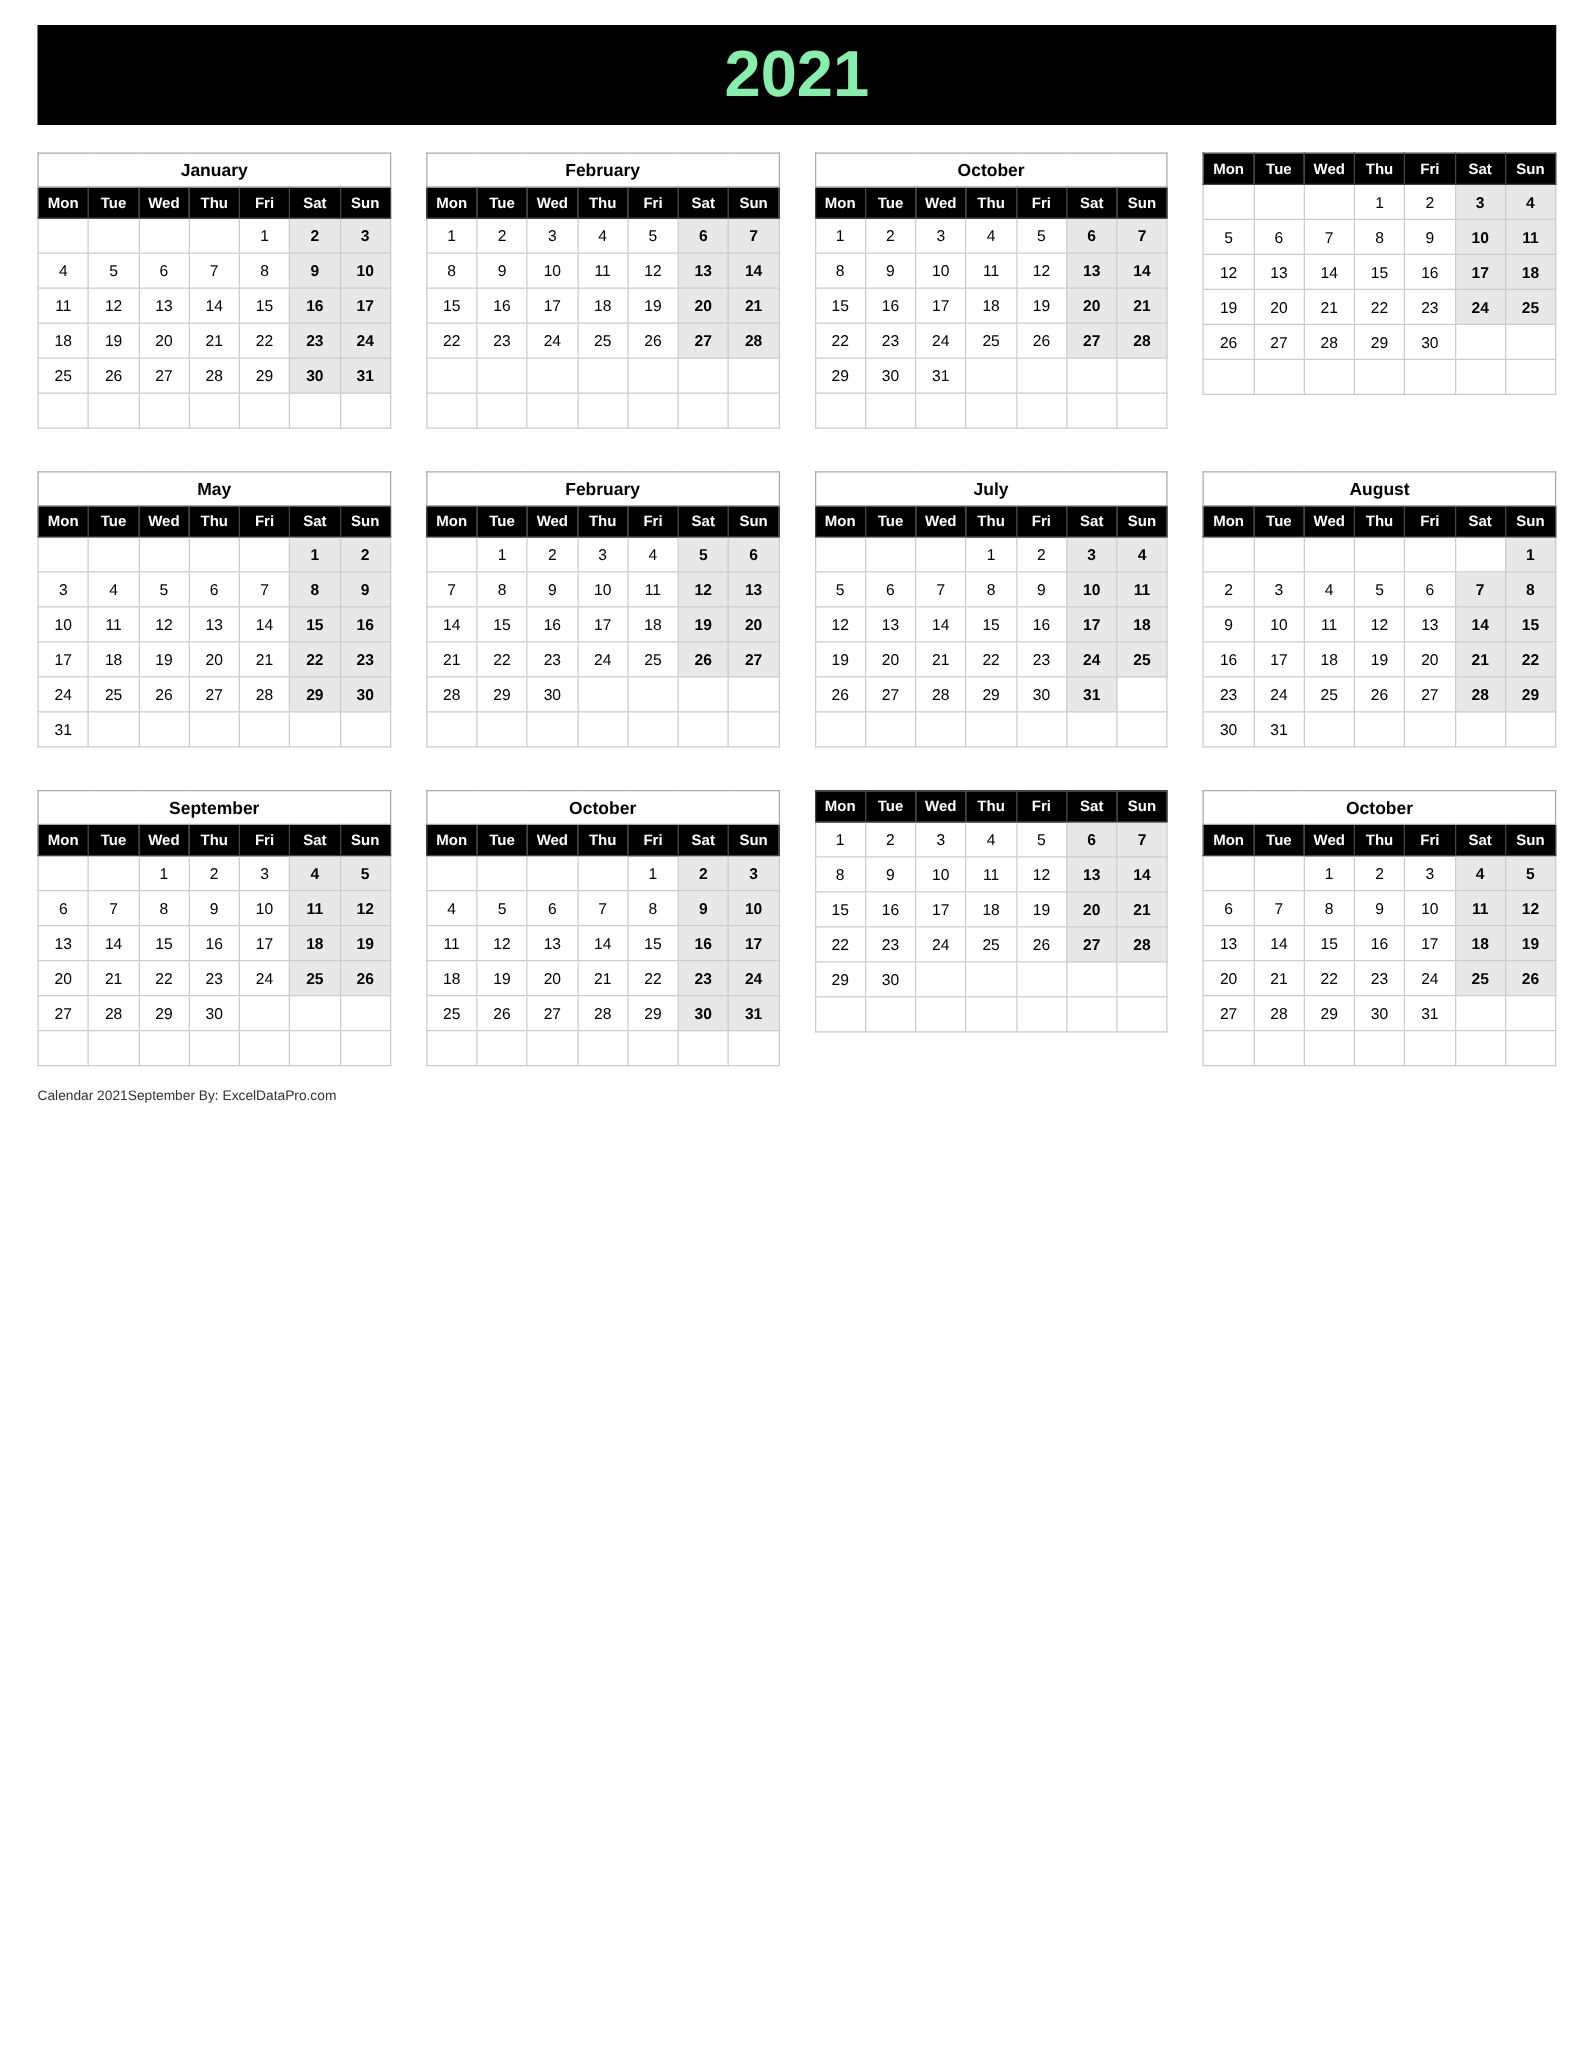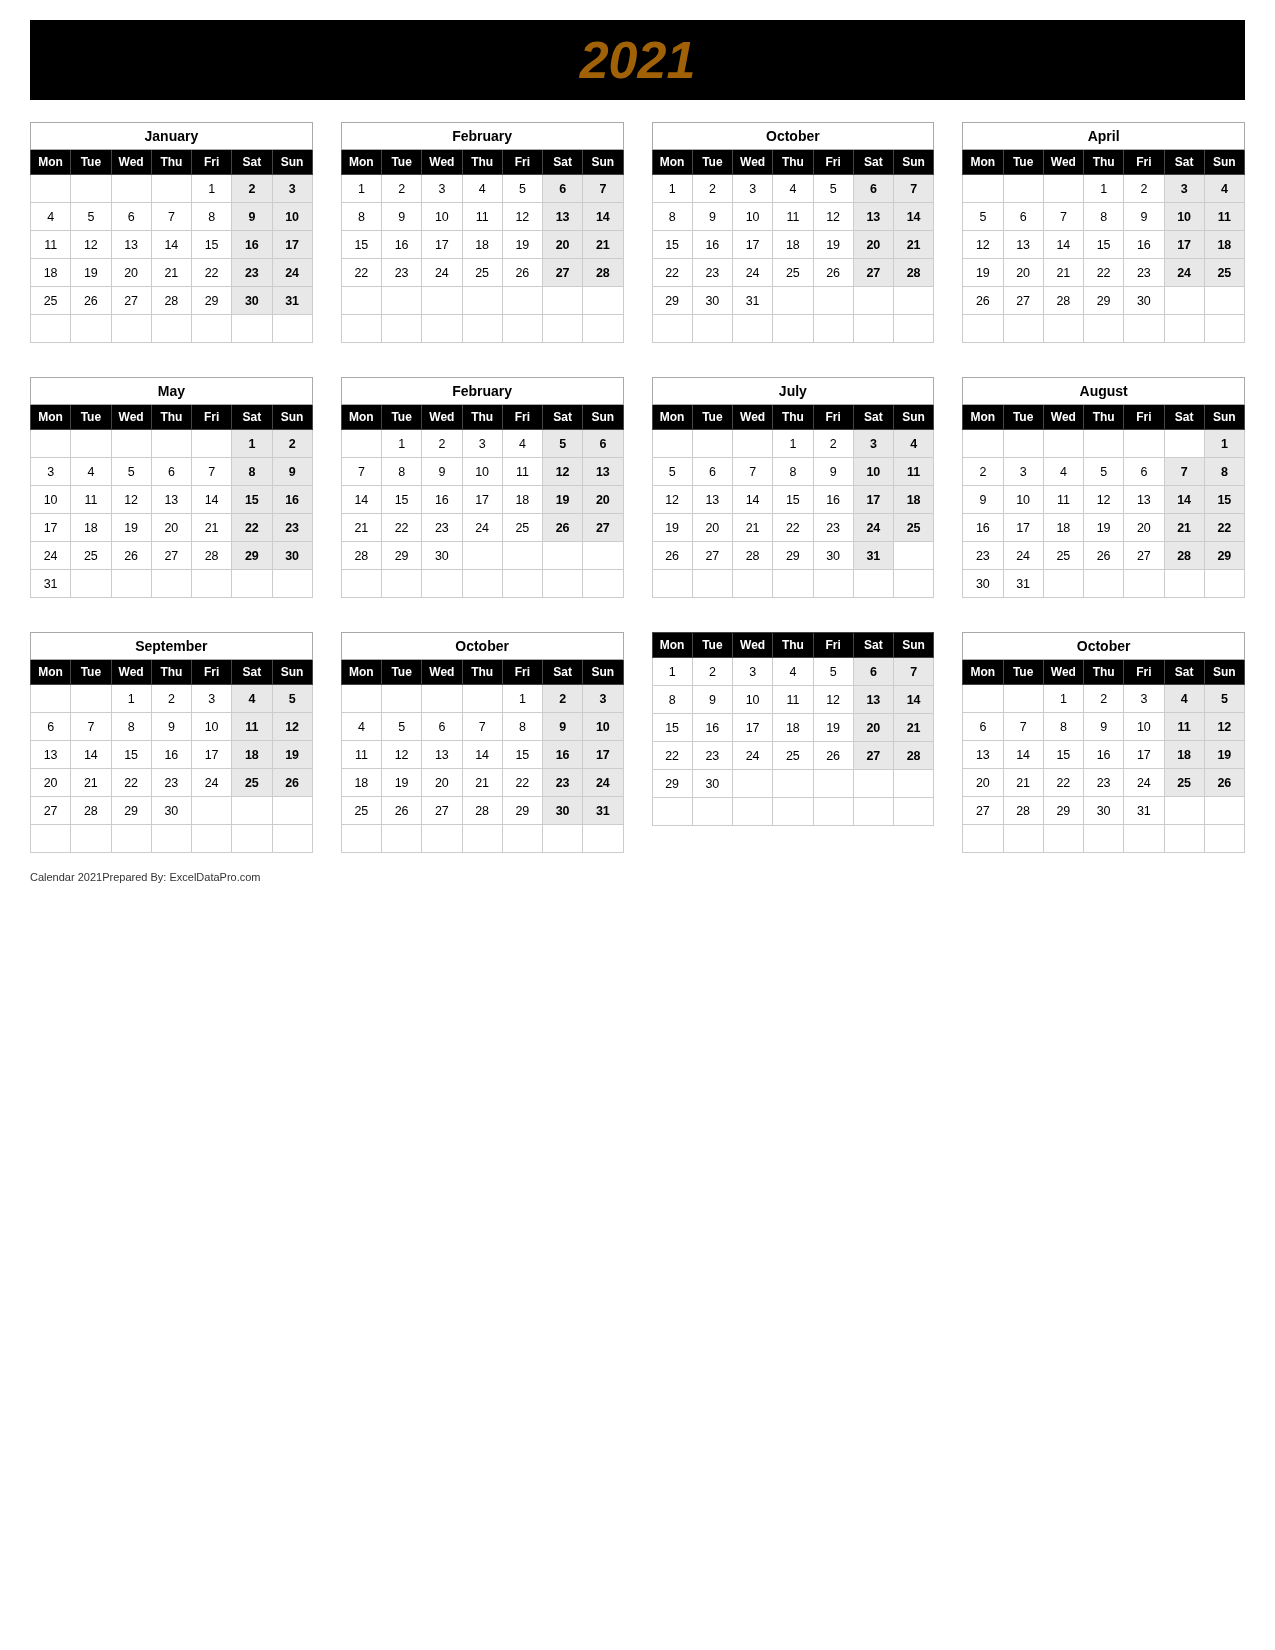--- a/index.html
+++ b/index.html
@@ -5,27 +5,26 @@
     * { margin: 0; padding: 0; box-sizing: border-box; }
     body {
       background: #fff;
       font-family: Arial, sans-serif;
       width: 1275px;
       min-height: 1650px;
       padding: 20px 30px;
     }
     .year-header {
       background: #000;
-      color: #a16207;
+      color: #86efac;
       text-align: center;
       font-size: 52px;
       font-weight: bold;
       padding: 10px 0;
       margin-bottom: 22px;
-      font-style: italic;
     }
     .calendars-grid {
       display: grid;
       grid-template-columns: repeat(4, 1fr);
       gap: 34px 28px;
     }
     .month-table {
       width: 100%;
       border-collapse: collapse;
       border: 1px solid #aaa;
@@ -299,23 +298,20 @@
             <td class="empty"></td>
             <td class="empty"></td>
             <td class="empty"></td>
           </tr>
         </tbody>
       </table>
     </div>
     <div>
       <table class="month-table">
         <thead>
-          <tr class="month-title-row">
-            <td colspan="7">April</td>
-          </tr>
           <tr class="day-header">
             <th>Mon</th>
             <th>Tue</th>
             <th>Wed</th>
             <th>Thu</th>
             <th>Fri</th>
             <th>Sat</th>
             <th>Sun</th>
           </tr>
         </thead>
@@ -963,14 +959,14 @@
             <td class="empty"></td>
             <td class="empty"></td>
           </tr>
         </tbody>
       </table>
     </div>
   </div>
 
 <div class="footer">
   <span>Calendar 2021</span>
-  <span>Prepared By: ExcelDataPro.com</span>
+  <span>September By: ExcelDataPro.com</span>
 </div>
 
 </body></html>

